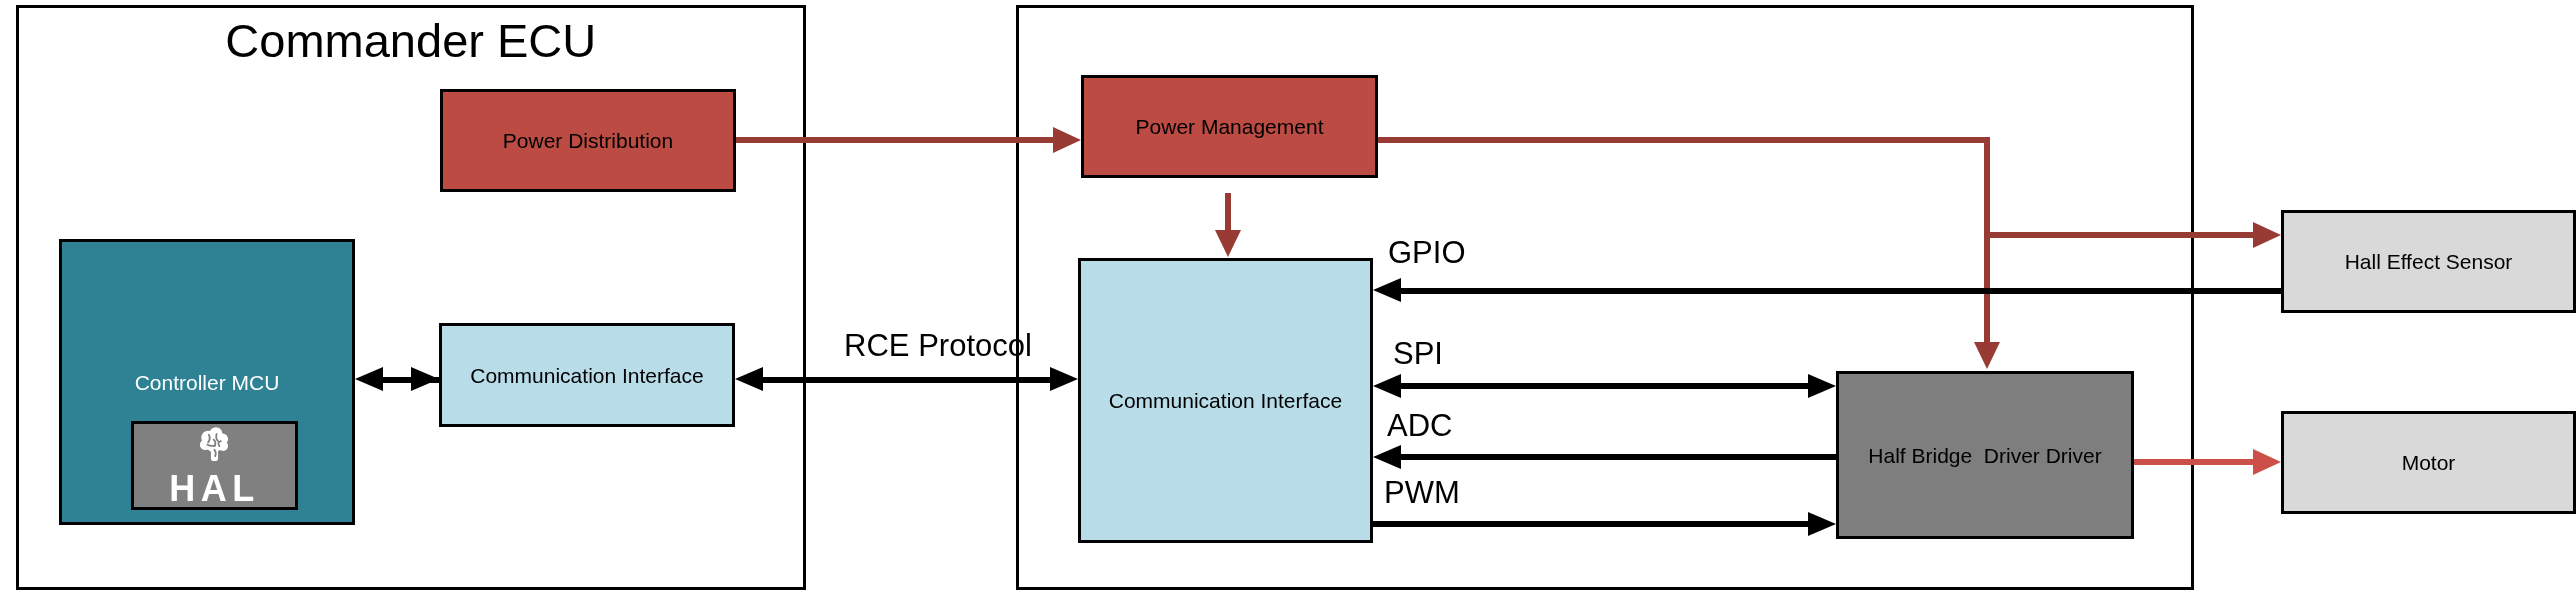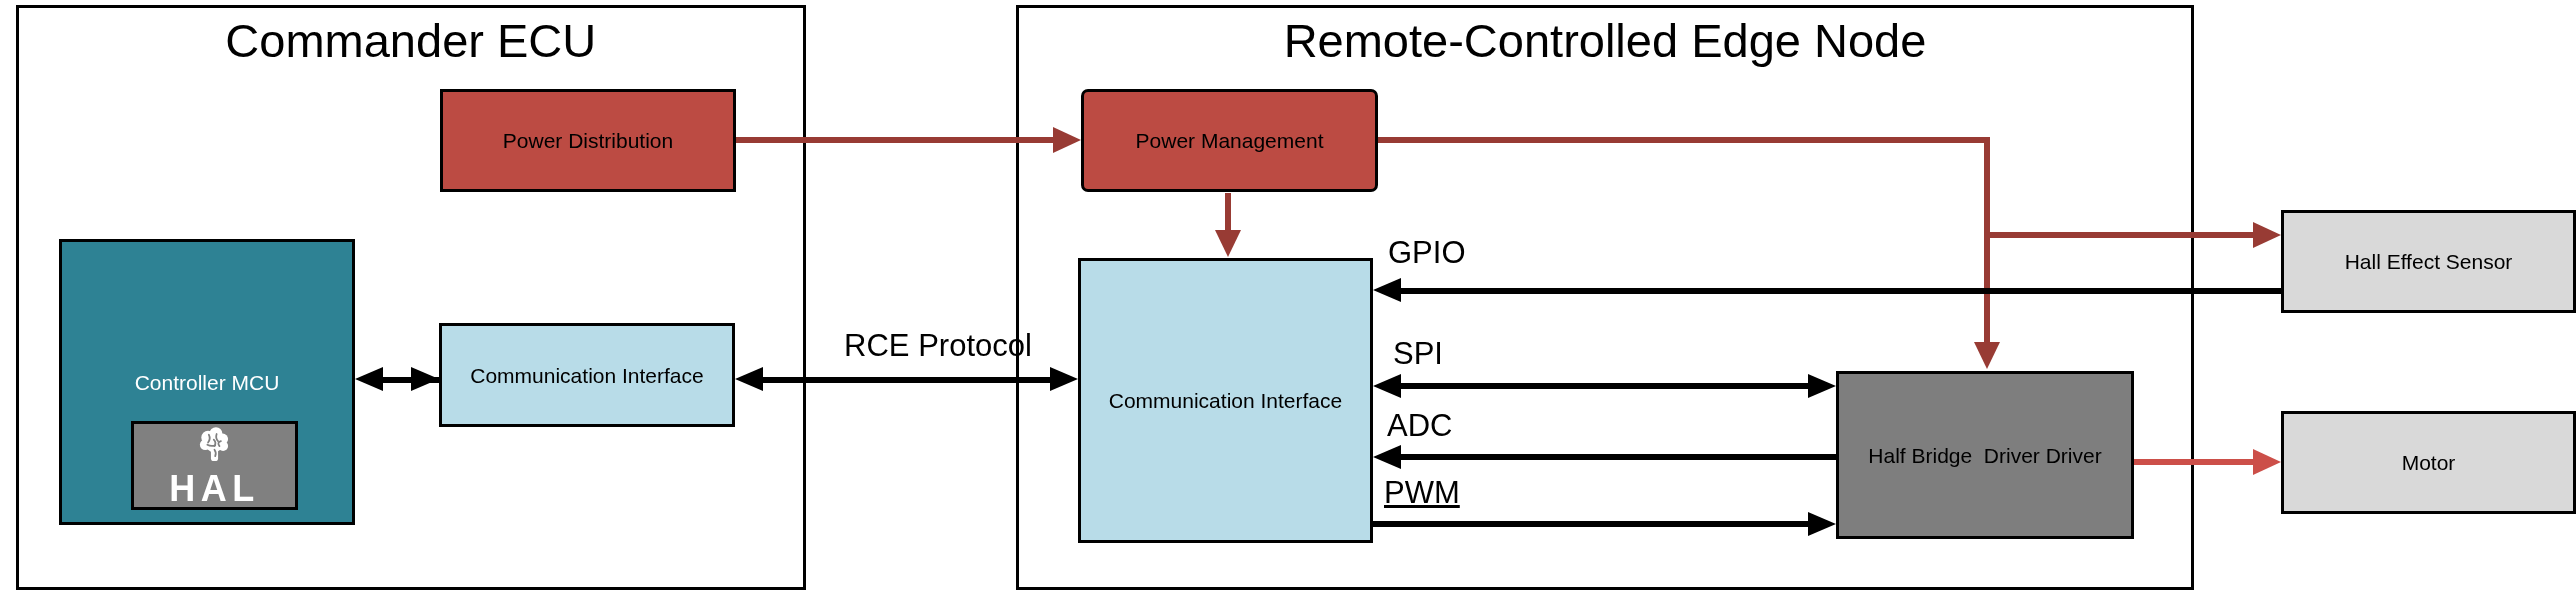--- a/index.html
+++ b/index.html
@@ -45,21 +45,20 @@
 </style>
 </head>
 <body>
 
 <div class="stage">
 
   <div class="container-box" style="left:7.8px;top:4.7px;width:790px;height:585px;"></div>
   <div class="container-title" style="left:7.8px;top:15.7px;width:790px;">Commander ECU</div>
 
   <div class="container-box" style="left:1008px;top:4.7px;width:1178px;height:585px;"></div>
-  <div class="container-title" style="left:1008px;top:15.7px;width:1178px;">Remote-Controlled Edge Node</div>
 
   <div class="hline pwr" style="left:728px;top:137px;width:324px;"></div>
   <div class="ah ah-right-pwr" style="left:1045px;top:127px;"></div>
 
   <div class="vline pwr" style="left:1217px;top:193px;height:44px;"></div>
   <div class="ah ah-down-pwr" style="left:1207px;top:230px;"></div>
 
   <div class="hline pwr" style="left:1370px;top:137px;width:612px;"></div>
   <div class="vline pwr" style="left:1976px;top:137px;height:208px;"></div>
   <div class="ah ah-down-pwr" style="left:1966px;top:342px;"></div>
@@ -118,21 +117,21 @@
         </g>
       </svg>
       <span class="hal-text">HAL</span>
     </div>
   </div>
 
   <div class="node comm-fill" style="left:431px;top:323px;width:296px;height:104px;">
     <span class="node-label">Communication Interface</span>
   </div>
 
-  <div class="node power-fill" style="left:1073px;top:89px;width:297px;height:103px;border-radius:7px;">
+  <div class="node power-fill" style="left:1073px;top:75px;width:297px;height:103px;">
     <span class="node-label">Power Management</span>
   </div>
 
   <div class="node comm-fill" style="left:1070px;top:258px;width:295px;height:285px;">
     <span class="node-label">Communication Interface</span>
   </div>
 
   <div class="node driver-fill" style="left:1828px;top:371px;width:298px;height:168px;">
     <span class="node-label">Half Bridge  Driver Driver</span>
   </div>
@@ -142,16 +141,16 @@
   </div>
 
   <div class="node periph-fill" style="left:2273px;top:210px;width:295px;height:103px;">
     <span class="node-label">Hall Effect Sensor</span>
   </div>
 
   <div class="bus-label" style="left:798px;top:329px;width:210px;text-align:center;padding-left:27px;">RCE Protocol</div>
   <div class="bus-label" style="left:1380px;top:236px;">GPIO</div>
   <div class="bus-label" style="left:1385px;top:337px;">SPI</div>
   <div class="bus-label" style="left:1379px;top:409px;">ADC</div>
-  <div class="bus-label" style="left:1376px;top:476px;text-decoration:underline;">PWM</div>
+  <div class="bus-label" style="left:1376px;top:476px;">PWM</div>
 
 </div>
 
 
 </body></html>

